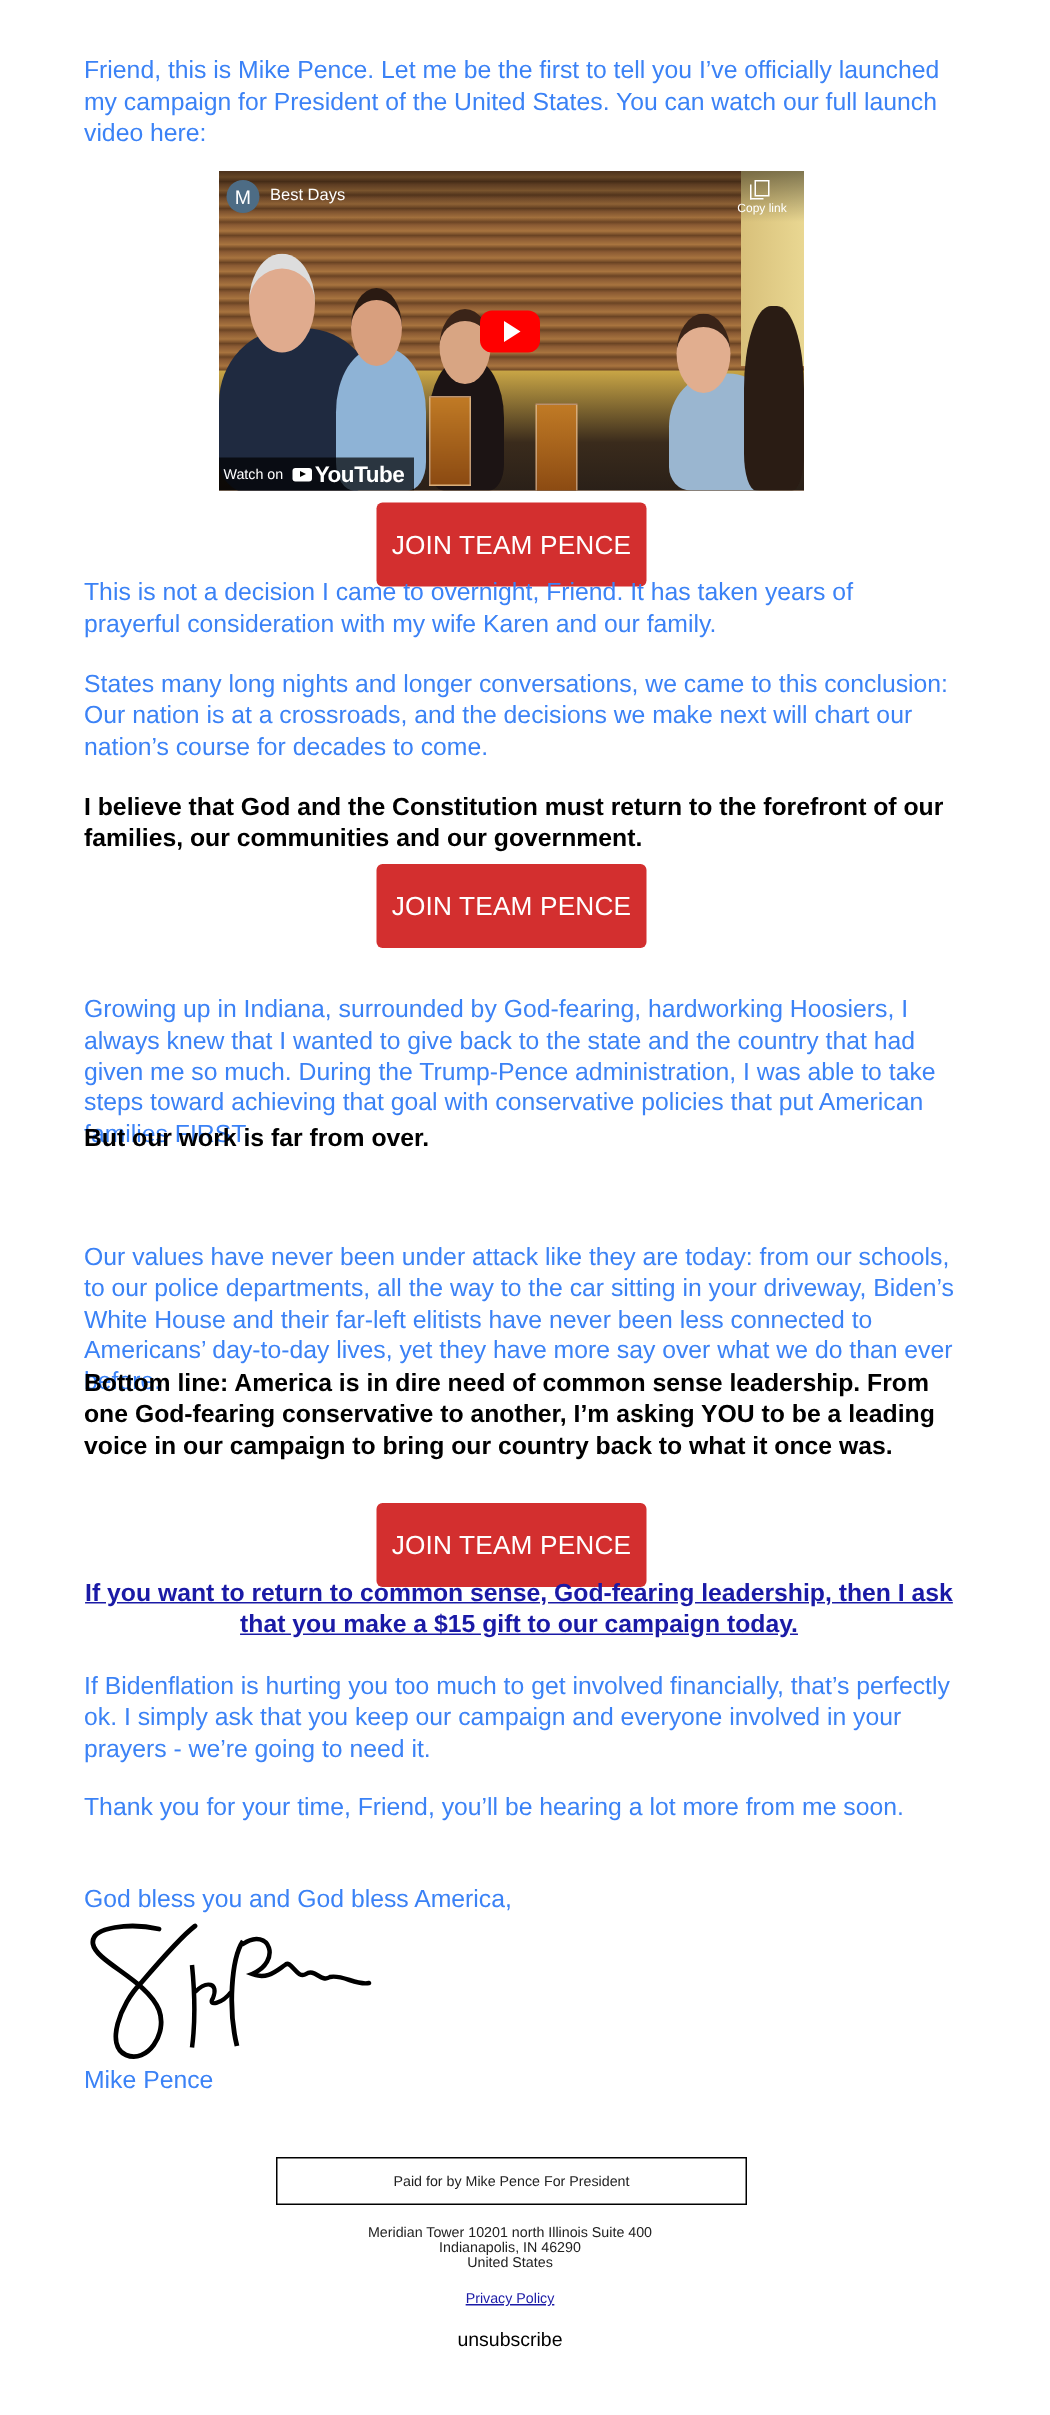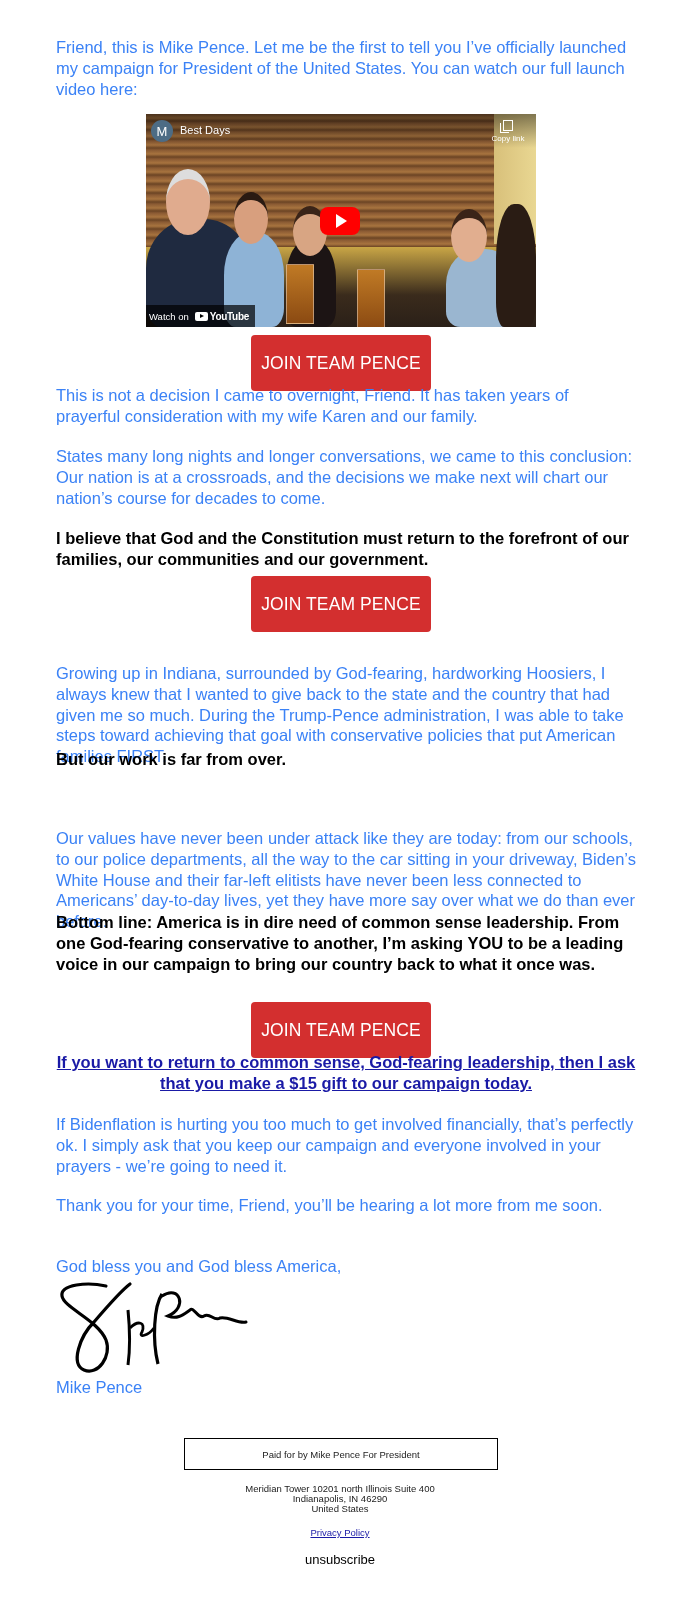--- a/index.html
+++ b/index.html
@@ -18,21 +18,21 @@
   .glass { position: absolute; width: 26px; height: 58px; background: linear-gradient(180deg,#c07a25,#8b4a12); border: 1px solid rgba(255,255,255,0.4); }
   .yt-top { position: absolute; left: 0; top: 0; right: 0; height: 34px; background: linear-gradient(180deg, rgba(0,0,0,0.45), rgba(0,0,0,0)); }
   .avatar { position: absolute; left: 5px; top: 6px; width: 22px; height: 22px; border-radius: 50%; background: #4d6c85; color: #fff; font-size: 13px; display: flex; align-items: center; justify-content: center; }
   .vtitle { position: absolute; left: 34px; top: 10px; color: #fff; font-size: 11px; }
   .copy { position: absolute; right: 6px; top: 4px; width: 44px; text-align: center; color: #fff; font-size: 8px; }
   .copy-ico { width: 8px; height: 9px; border: 1.3px solid #fff; margin: 2px auto 3px; position: relative; }
   .copy-ico::before { content: ""; position: absolute; left: -4px; top: 2px; width: 8px; height: 9px; border-left: 1.3px solid #fff; border-bottom: 1.3px solid #fff; }
   .play { position: absolute; left: 174px; top: 93px; width: 40px; height: 28px; background: #ff0000; border-radius: 8px; display: flex; align-items: center; justify-content: center; cursor: pointer; }
   .play::after { content: ""; border-left: 11px solid #fff; border-top: 7px solid transparent; border-bottom: 7px solid transparent; margin-left: 2px; }
   .watch { position: absolute; left: 0; bottom: 0; height: 22px; padding: 0 6px 0 3px; background: rgba(0,0,0,0.7); color: #fff; font-size: 9.5px; display: flex; align-items: center; gap: 6px; cursor: pointer; }
-  .ytlogo { display: inline-flex; align-items: center; gap: 2px; font-weight: bold; font-size: 10px; letter-spacing: -0.3px; }
+  .ytlogo { display: inline-flex; align-items: center; gap: 2px; font-weight: bold; font-size: 15px; letter-spacing: -0.3px; }
   .ytlogo-box { width: 13px; height: 9px; background: #fff; border-radius: 2px; position: relative; }
   .ytlogo-box::after { content: ""; position: absolute; left: 5px; top: 2px; border-left: 4px solid #000; border-top: 2.5px solid transparent; border-bottom: 2.5px solid transparent; }
   .sig { position: absolute; left: 58px; top: 1280px; width: 195px; height: 95px; }
   .paid-box { position: absolute; left: 184px; top: 1438px; width: 312px; height: 30px; border: 1.3px solid #000; font-size: 9.5px; display: flex; align-items: center; justify-content: center; color: #222; }
   .addr { position: absolute; left: 0; width: 680px; text-align: center; font-size: 9.5px; line-height: 9.8px; color: #222; }
   .privacy { position: absolute; left: 0; width: 680px; text-align: center; top: 1527px; font-size: 9.5px; }
   .privacy span { color: #1a1aa6; text-decoration: underline; cursor: pointer; }
   .unsub { position: absolute; left: 0; width: 680px; text-align: center; top: 1552px; font-size: 13px; font-weight: normal; color: #000; cursor: pointer; }
 </style>
 </head>

